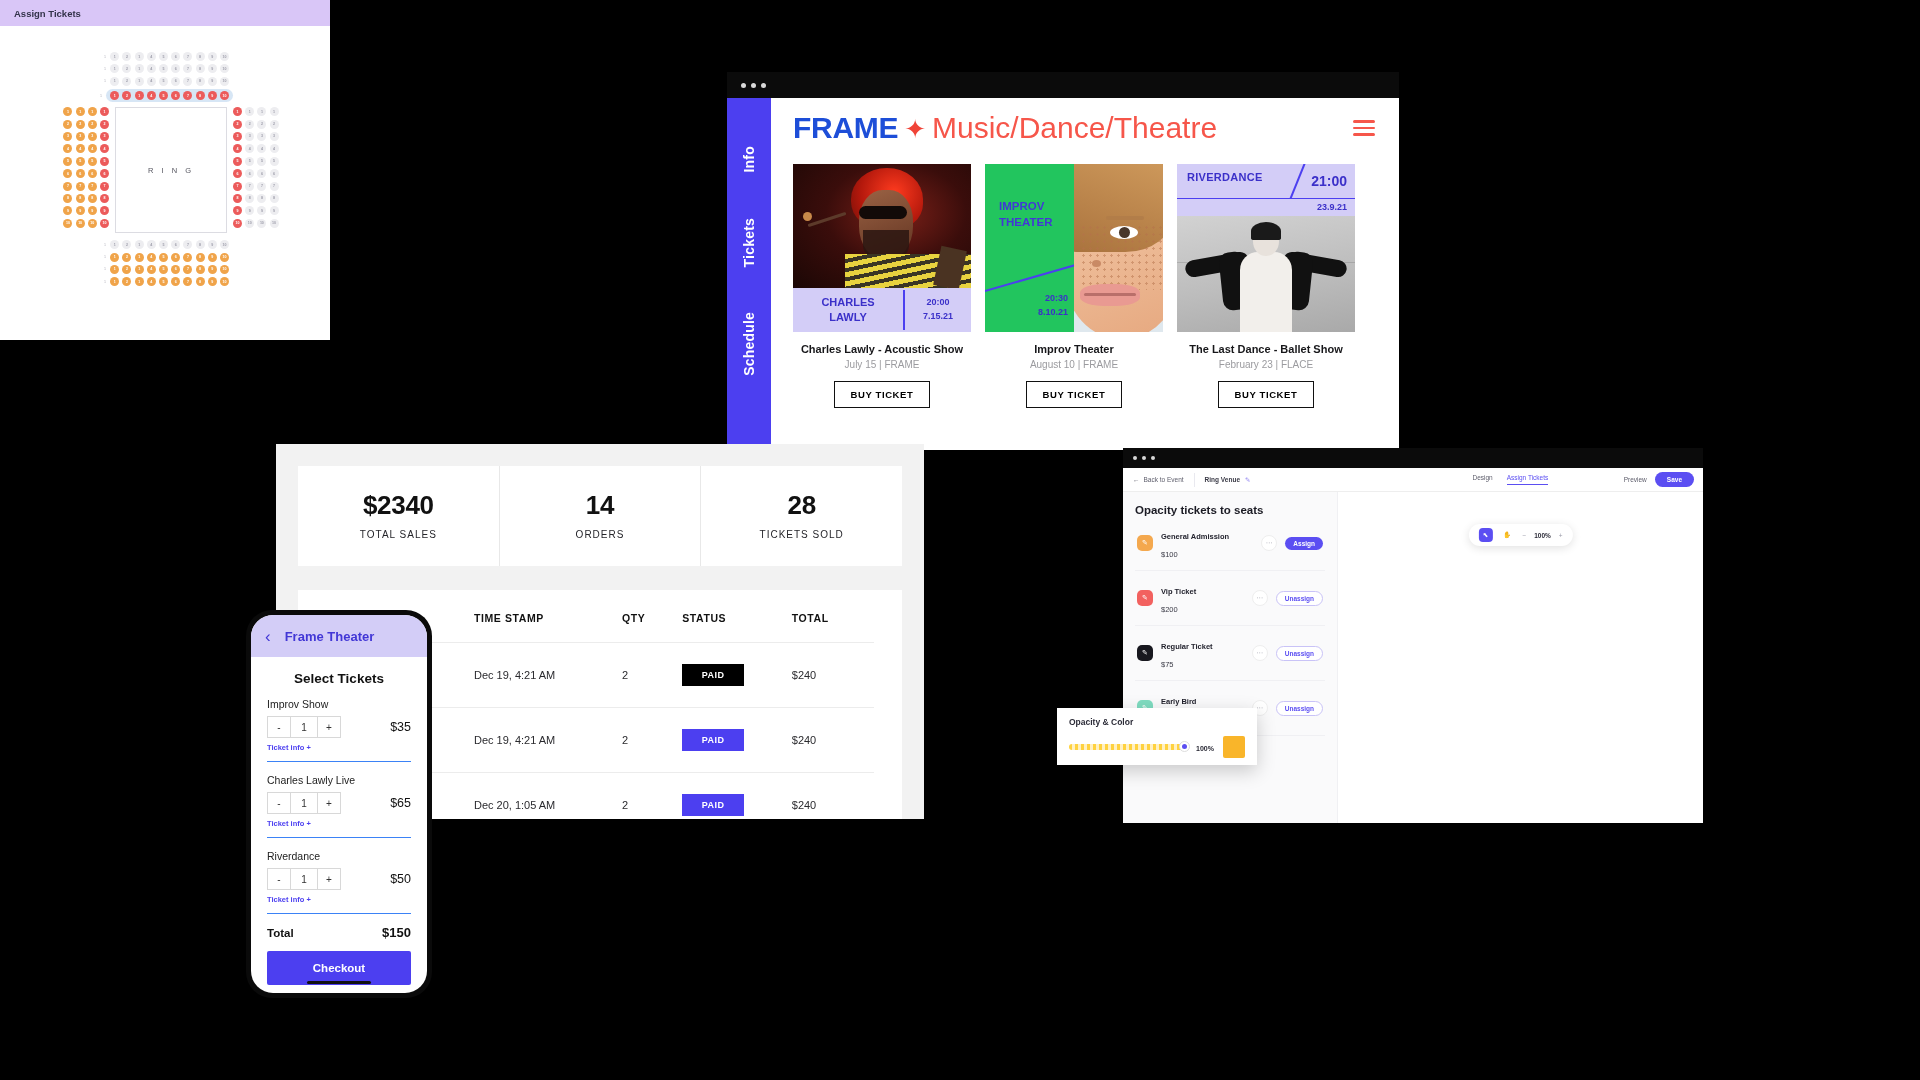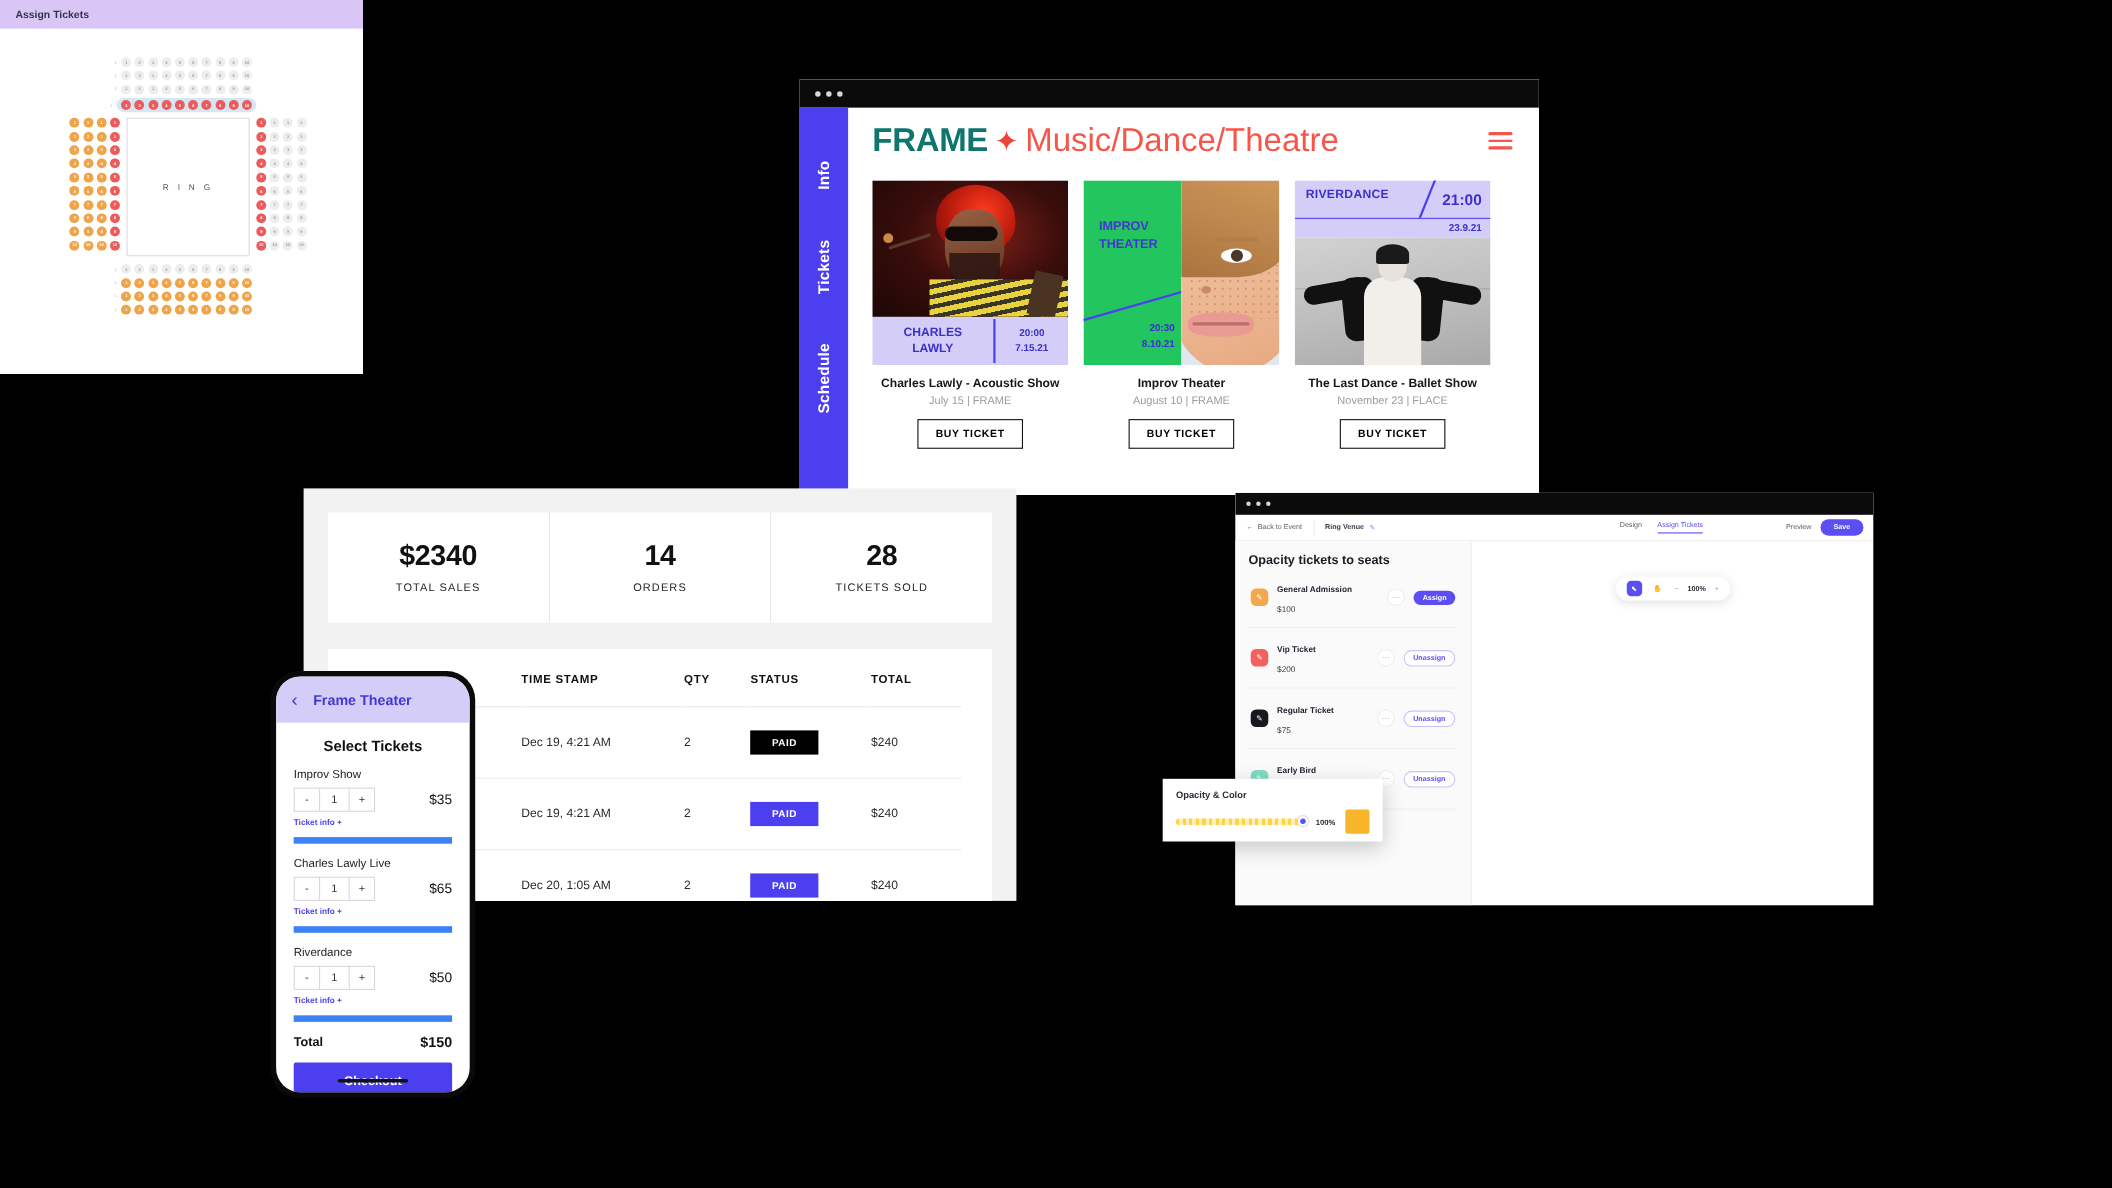--- a/index.html
+++ b/index.html
@@ -27,21 +27,21 @@
     justify-content:space-around; padding: 26px 0 52px;
   }
   .v-tab {
     writing-mode: vertical-rl; transform: rotate(180deg);
     color:#fff; font-size: 14px; font-weight: 700; letter-spacing:.2px;
     cursor:pointer;
   }
   #frameMain { flex:1; padding: 14px 24px 0 22px; position:relative; }
   #frameHeader { display:flex; align-items:flex-start; justify-content:space-between; }
   .brand { font-size: 30px; line-height:1.05; white-space:nowrap; }
-  .brand .bold { font-weight: 800; color:#0f766e; letter-spacing:-0.3px; }
+  .brand .bold { font-weight: 800; color:#1d4ed8; letter-spacing:-0.3px; }
   .brand .star { color:#f04337; font-size:26px; padding:0 6px; }
   .brand .light { font-weight: 300; color:#f6564a; }
   #burger { width:22px; display:flex; flex-direction:column; gap:4px; margin-top:8px; cursor:pointer;}
   #burger i { height:2.5px; background:#f6564a; border-radius:2px; display:block;}
 
   #cards { display:flex; gap:14px; margin-top: 20px; }
   .card { width: 178px; }
   .poster { height: 168px; position: relative; overflow:hidden; }
 
   
@@ -126,21 +126,21 @@
 
   
   #phone { position:absolute; left:246px; top:610px; width:186px; height:388px;
     background:#0a0a0a; border-radius:26px; padding:5px; }
   #phoneScreen { background:#fff; border-radius:22px; height:100%; overflow:hidden; position:relative;}
   #phHeader { background:#d3cdf7; height:42px; display:flex; align-items:center; padding:0 14px; gap:14px;}
   #phHeader .back { color:#4237d6; font-size:17px; line-height:1; cursor:pointer; }
   #phHeader .ttl { color:#4237d6; font-size:13px; font-weight:700; }
   #phBody { padding: 14px 16px 0; }
   #phBody .h2 { text-align:center; font-size:13.5px; font-weight:800; color:#111; }
-  .trow { padding-top: 12px; border-bottom:6px solid #3b82f6; padding-bottom:9px;}
+  .trow { padding-top: 12px; border-bottom:1px solid #3b82f6; padding-bottom:9px;}
   .trow:last-of-type{border-bottom:1px solid #e7e7e7;}
   .trow .nm { font-size:10.5px; color:#222; }
   .trow .line { display:flex; align-items:center; justify-content:space-between; margin-top:6px;}
   .stepper { display:flex; border:1px solid #d8d8d8; height:22px; }
   .stepper div { width:22px; display:flex; align-items:center; justify-content:center; font-size:10px; color:#333;}
   .stepper .q { width:28px; border-left:1px solid #d8d8d8; border-right:1px solid #d8d8d8;}
   .trow .pr { font-size:12.5px; color:#111; font-weight:500;}
   .info { color:#4c3ff0; font-size:7.5px; font-weight:700; margin-top:5px; }
   #totalRow { display:flex; justify-content:space-between; align-items:center; padding: 11px 0 0;}
   #totalRow .l { font-size:11.5px; font-weight:700; color:#111;}
@@ -329,21 +329,21 @@
                 <div class="armL"></div>
                   <div class="armR"></div>
                 <div class="sleeveL"></div>
                   <div class="sleeveR"></div>
                 <div class="torso"></div>
                   <div class="head"></div>
                   <div class="hairb"></div>
               </div>
             </div>
             <div class="c-title">The Last Dance - Ballet Show</div>
-            <div class="c-sub">November 23 | FLACE</div>
+            <div class="c-sub">February 23 | FLACE</div>
             <button class="c-btn">BUY TICKET</button>
           </div>
 
         </div>
       </div>
     </div>
   </div>
 
   <div class="win" id="dashWin">
     <div id="dashBody">

